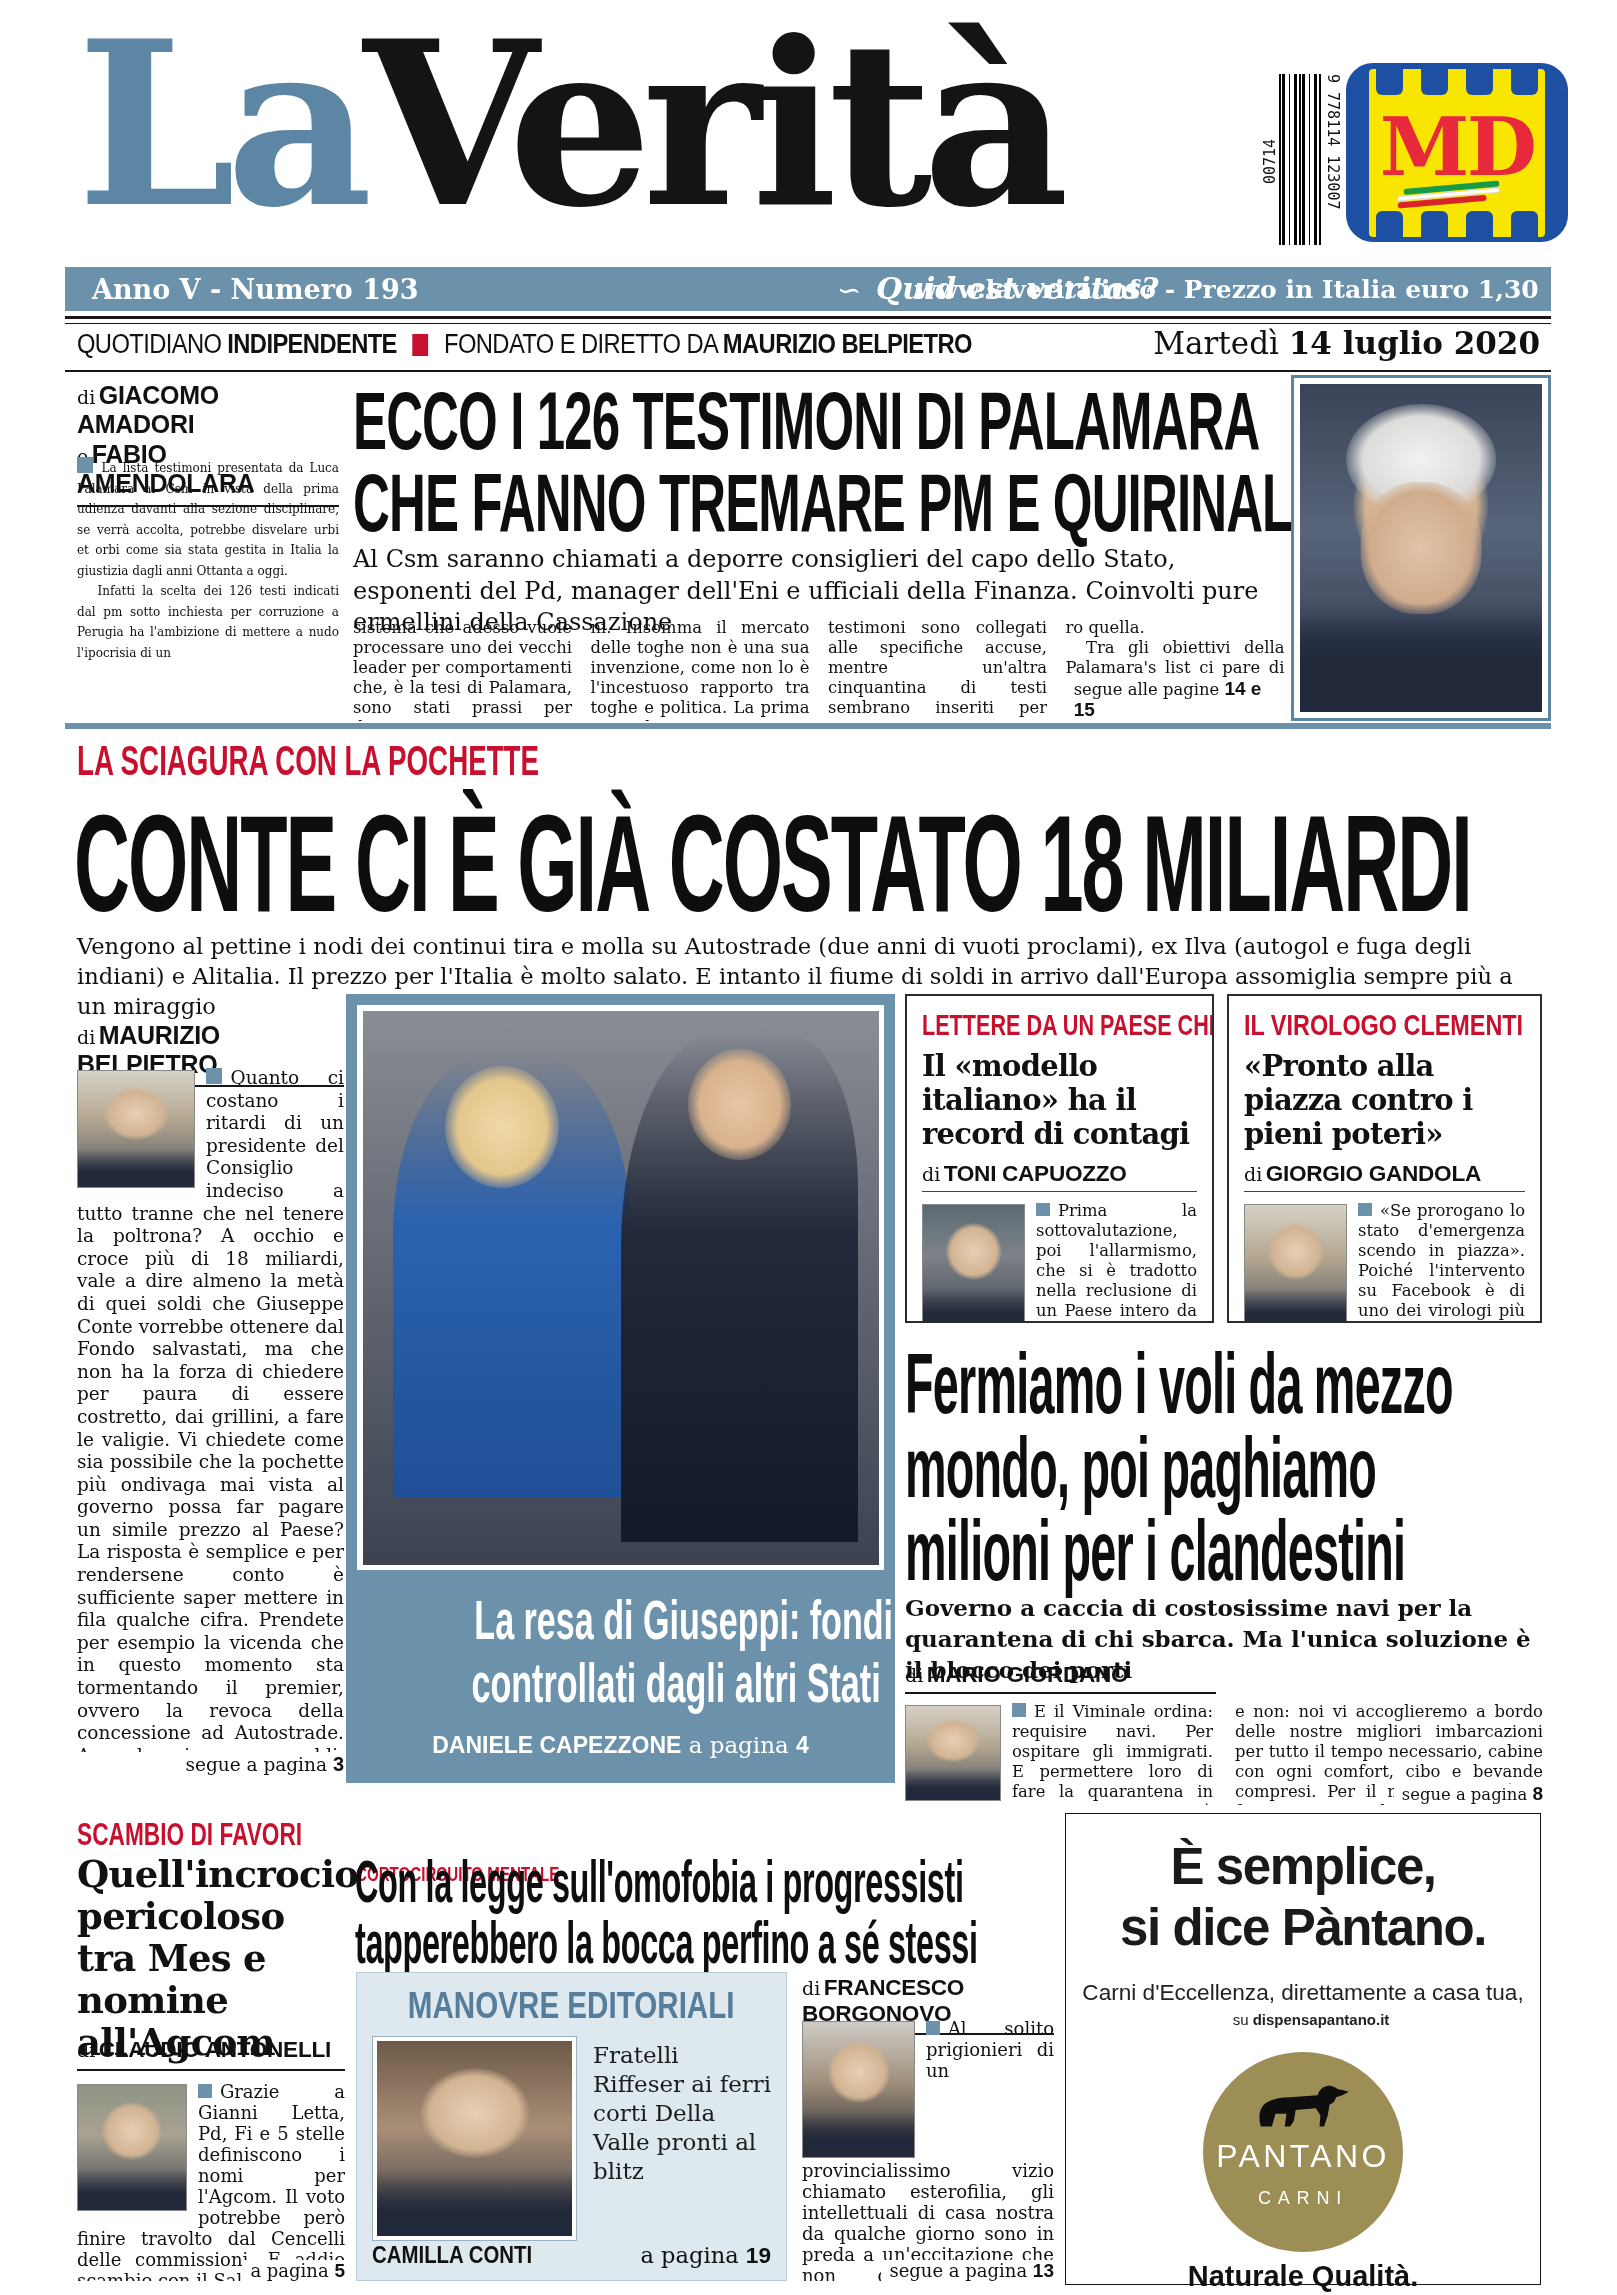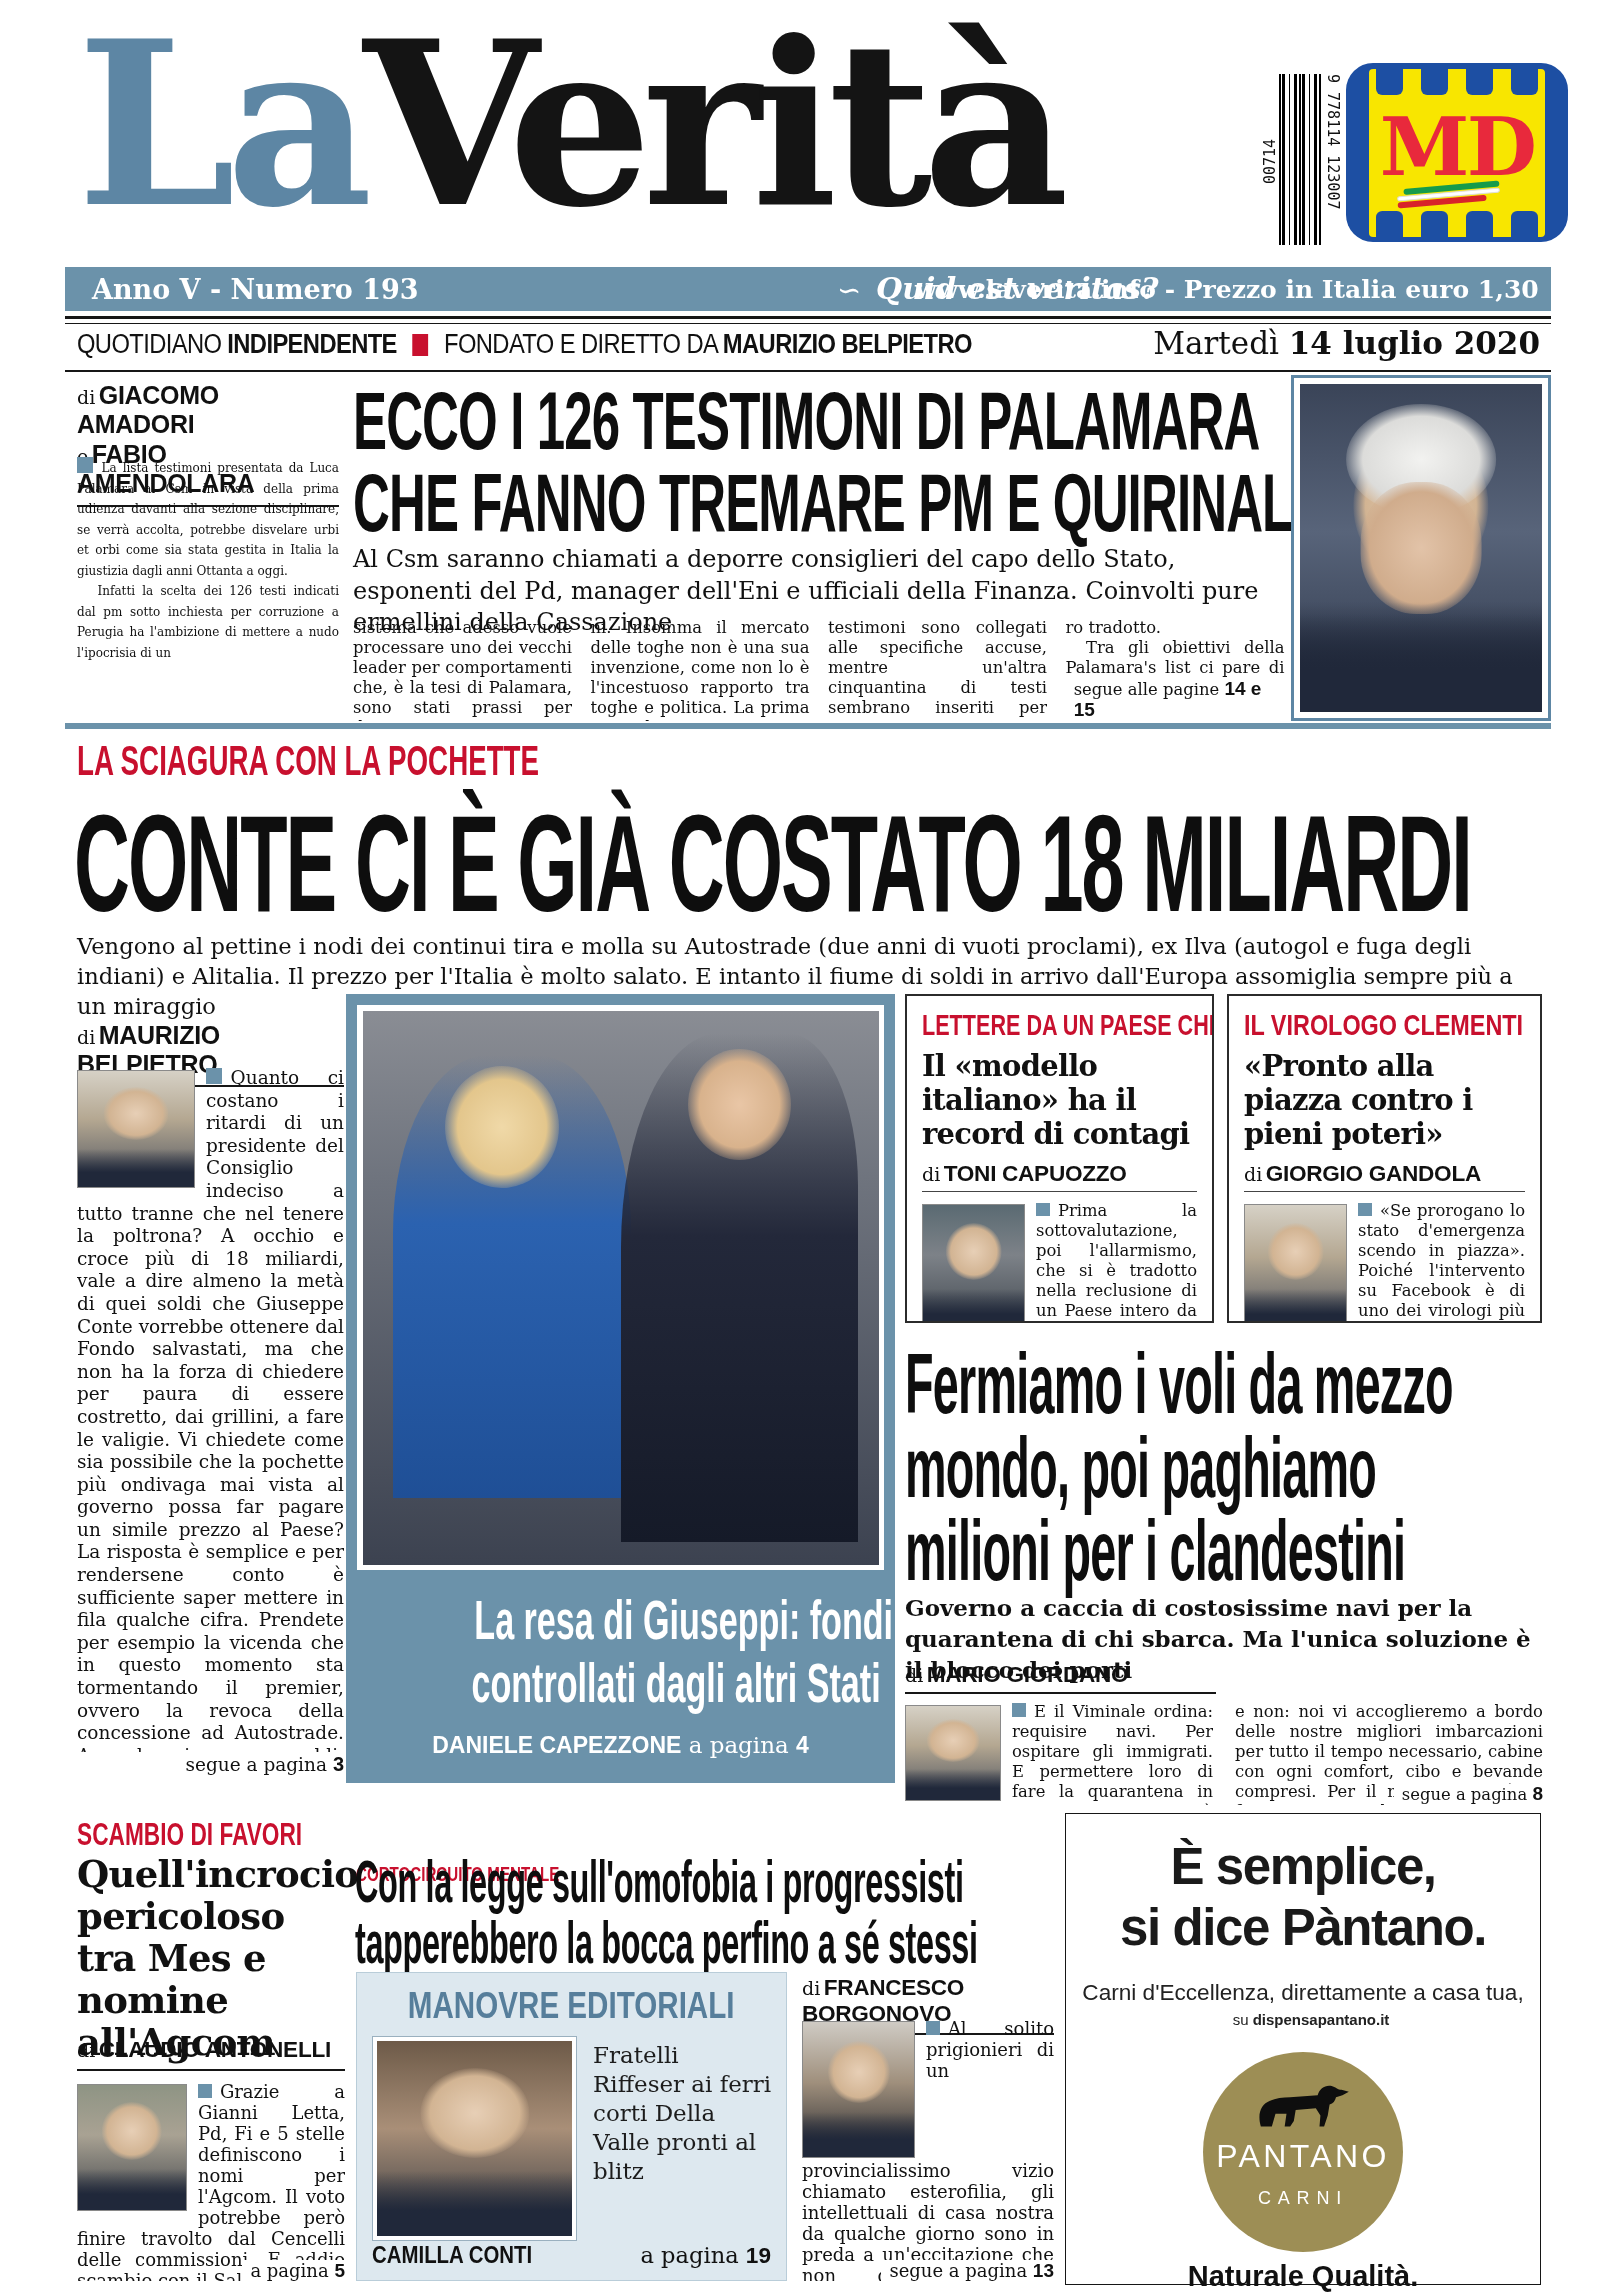--- a/index.html
+++ b/index.html
@@ -117,21 +117,21 @@
   <div class="abs hl" style="left:353px;top:457px;font-size:81px;">
     <span class="cx" style="transform:scaleX(0.63);letter-spacing:-1.4px;">CHE FANNO TREMARE PM E QUIRINALE</span>
   </div>
   <div class="abs serif" style="left:353px;top:544px;width:931px;font-size:24px;line-height:31.5px;">Al Csm saranno chiamati a deporre consiglieri del capo dello Stato, esponenti del Pd, manager dell'Eni e ufficiali della Finanza. Coinvolti pure ermellini della Cassazione</div>
 
   <div class="abs" style="left:353px;top:618px;width:932px;height:103px;display:flex;gap:18.5px;">
     <div class="body-text just" style="width:219px;font-size:16.4px;line-height:20px;overflow:hidden;">sistema che adesso vuole processare uno dei vecchi leader per comportamenti che, è la tesi di Palamara, sono stati prassi per decen-</div>
     <div class="body-text just" style="width:219px;font-size:16.4px;line-height:20px;overflow:hidden;">ni. Insomma il mercato delle toghe non è una sua invenzione, come non lo è l'incestuoso rapporto tra toghe e politica. La prima parte dei</div>
     <div class="body-text just" style="width:219px;font-size:16.4px;line-height:20px;overflow:hidden;">testimoni sono collegati alle specifiche accuse, mentre un'altra cinquantina di testi sembrano inseriti per consentire un processo all'inte-</div>
     <div class="body-text" style="width:219px;font-size:16.4px;line-height:20px;position:relative;overflow:hidden;">
-      <p>ro tradotto.</p>
+      <p>ro quella.</p>
       <p class="just">Tra gli obiettivi della Palamara's list ci pare di intravedere in Quirinale.</p>
       <div class="pageref" style="font-size:16.4px;">
         <span>segue alle pagine</span> <b>14 e 15</b>
       </div>
     </div>
   </div>
 
   <div class="abs" style="left:1291px;top:375px;width:260px;height:346px;border:3.4px solid #5d86a4;background:#fff;padding:6.2px;">
     <div class="photo" style="width:100%;height:100%;background:linear-gradient(180deg,#3a4458 0%,#58647a 45%,#2c3548 100%);">
       <div class="abs" style="left:50%;top:6%;width:62%;height:34%;transform:translateX(-50%);border-radius:50%;background:radial-gradient(ellipse,#f2f2f0 0%,#dcdcda 55%,rgba(0,0,0,0) 75%);"></div>

